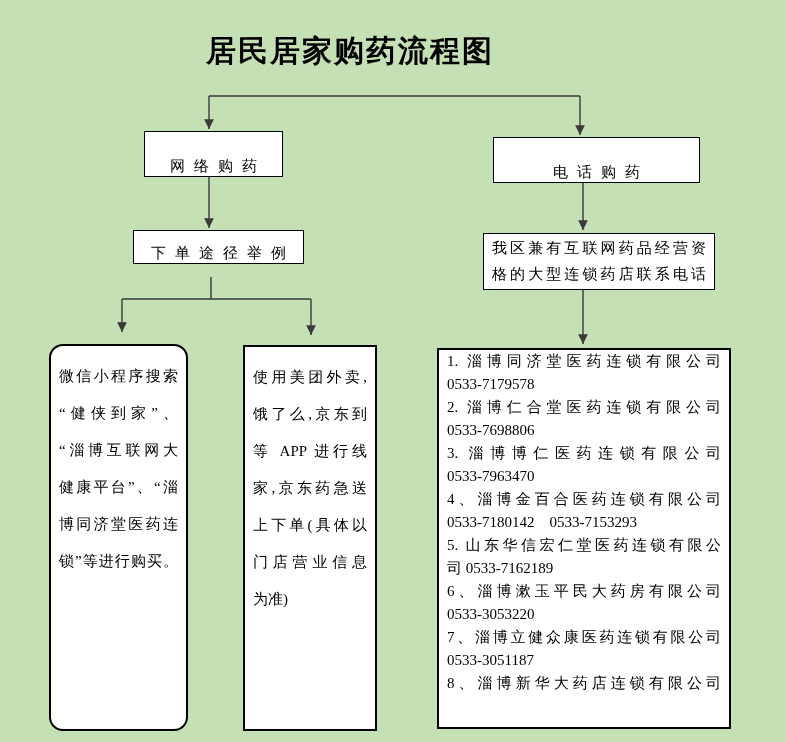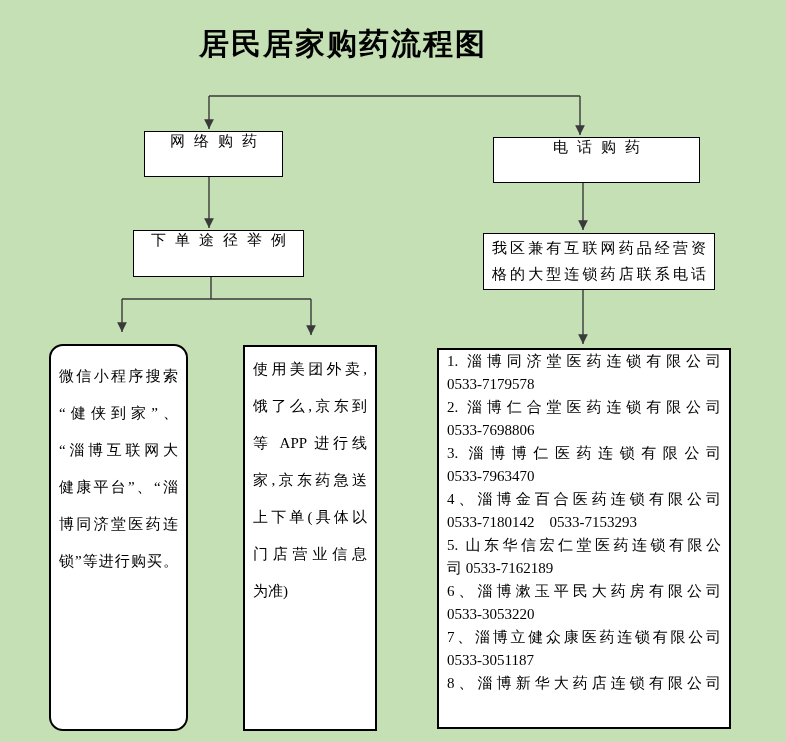--- a/index.html
+++ b/index.html
@@ -6,45 +6,45 @@
   .canvas{
     position:relative;
     width:786px;height:742px;
     background:#c5e0b4;
     font-family:"Liberation Serif",serif;
     color:#000;
     overflow:hidden;
   }
   .page-title{
     position:absolute;top:24px;left:0;width:686px;
-    margin:0;text-align:center;
+    margin:7px;text-align:center;
     font-family:"Liberation Sans",sans-serif;
     font-size:30px;font-weight:bold;letter-spacing:2px;
   }
   .connectors{position:absolute;top:0;left:0;}
   .box{
     position:absolute;
     background:#ffffff;
     border:1.5px solid #000;
     box-sizing:border-box;
     font-size:15px;
   }
   .label-box{
-    display:flex;align-items:flex-start;justify-content:center;
+    display:flex;align-items:flex-end;justify-content:center;
   }
   .label-box .lbl{letter-spacing:9px;margin-right:-9px;white-space:nowrap;}
   .text-box{border-width:2px;padding:0 8px;}
   .tline{
     line-height:37px;
     white-space:pre-wrap;
     overflow:hidden;
   }
   .just{text-align:justify;text-align-last:justify;text-justify:inter-ideograph;}
   #box-wechat{padding-top:12px;}
-  #box-apps{padding-top:4px;}
+  #box-apps{padding-top:12px;}
   #box-hotline-header{border-width:1.5px;padding-top:1px;}
   #box-hotline-header .tline{line-height:26px;}
   #box-pharmacies{}
   #box-pharmacies .tline{line-height:23px;}
 </style>
 </head>
 <body>
 
 <div class="canvas">
 
@@ -70,21 +70,21 @@
   </svg>
 
   <div class="box label-box" style="left:144px;top:131px;width:139px;height:46px;">
     <span class="lbl">网络购药</span>
   </div>
 
   <div class="box label-box" style="left:493px;top:137px;width:207px;height:46px;">
     <span class="lbl">电话购药</span>
   </div>
 
-  <div class="box label-box" style="left:133px;top:230px;width:171px;height:47px;">
+  <div class="box label-box" style="left:133px;top:230px;width:171px;height:34px;">
     <span class="lbl">下单途径举例</span>
   </div>
 
   <div class="box text-box" id="box-wechat" style="left:49px;top:344px;width:139px;height:387px;border-radius:14px;">
       <div class="tline just">微信小程序搜索</div>
       <div class="tline just">“健侠到家”、</div>
       <div class="tline just">“淄博互联网大</div>
       <div class="tline just">健康平台”、“淄</div>
       <div class="tline just">博同济堂医药连</div>
       <div class="tline just">锁”等进行购买。</div>

